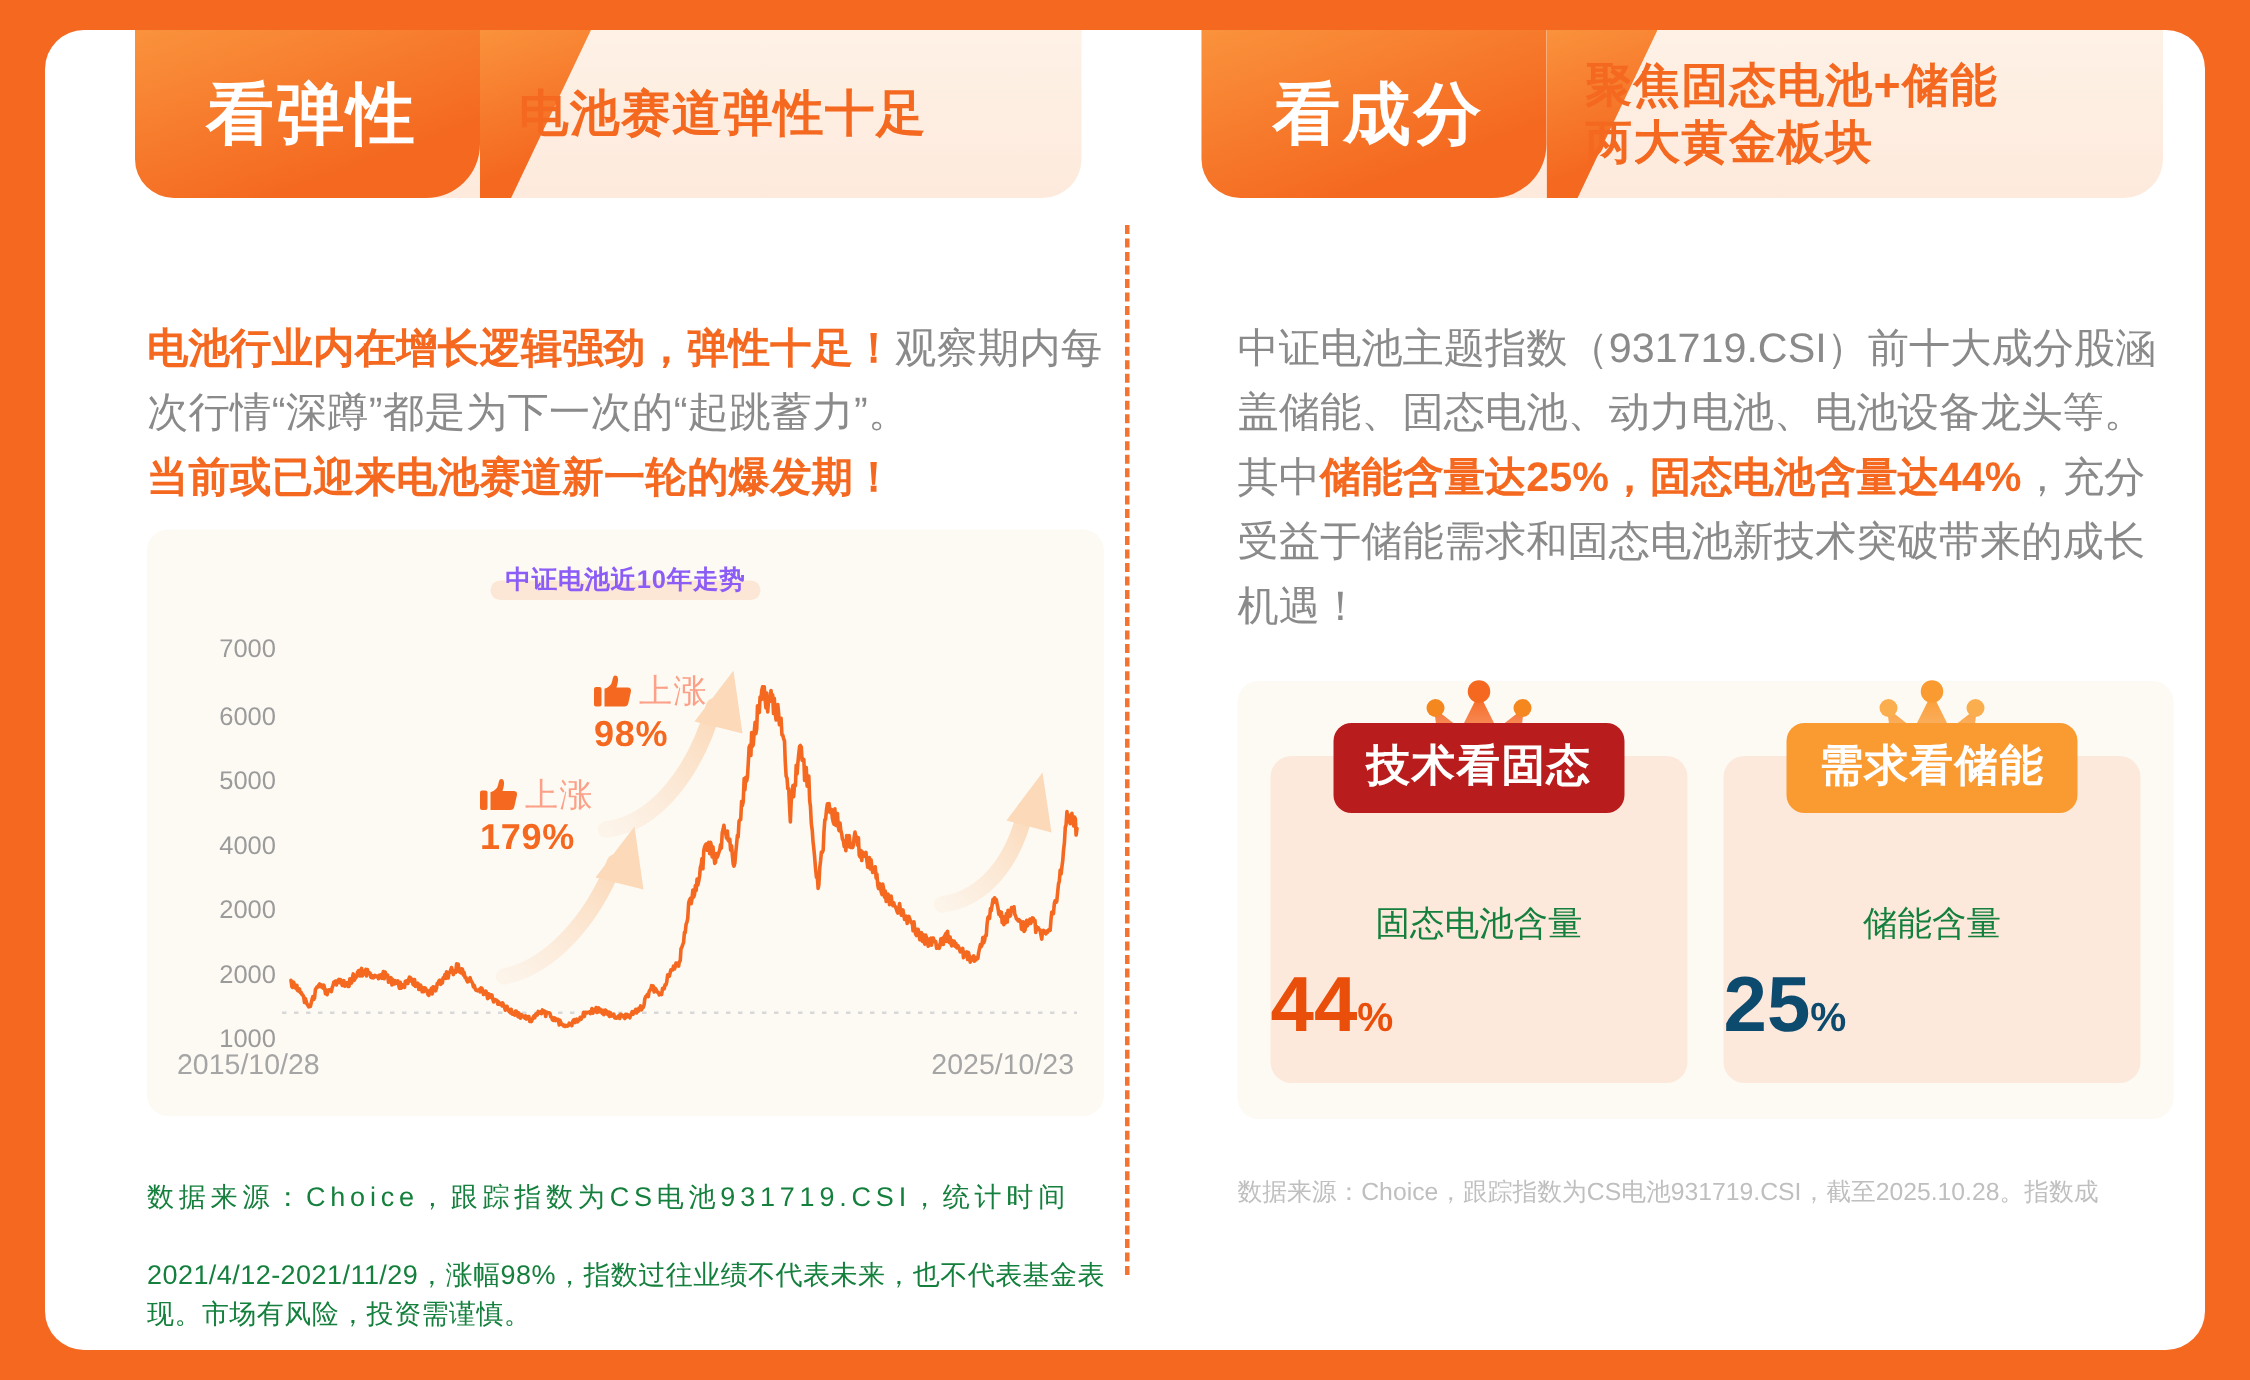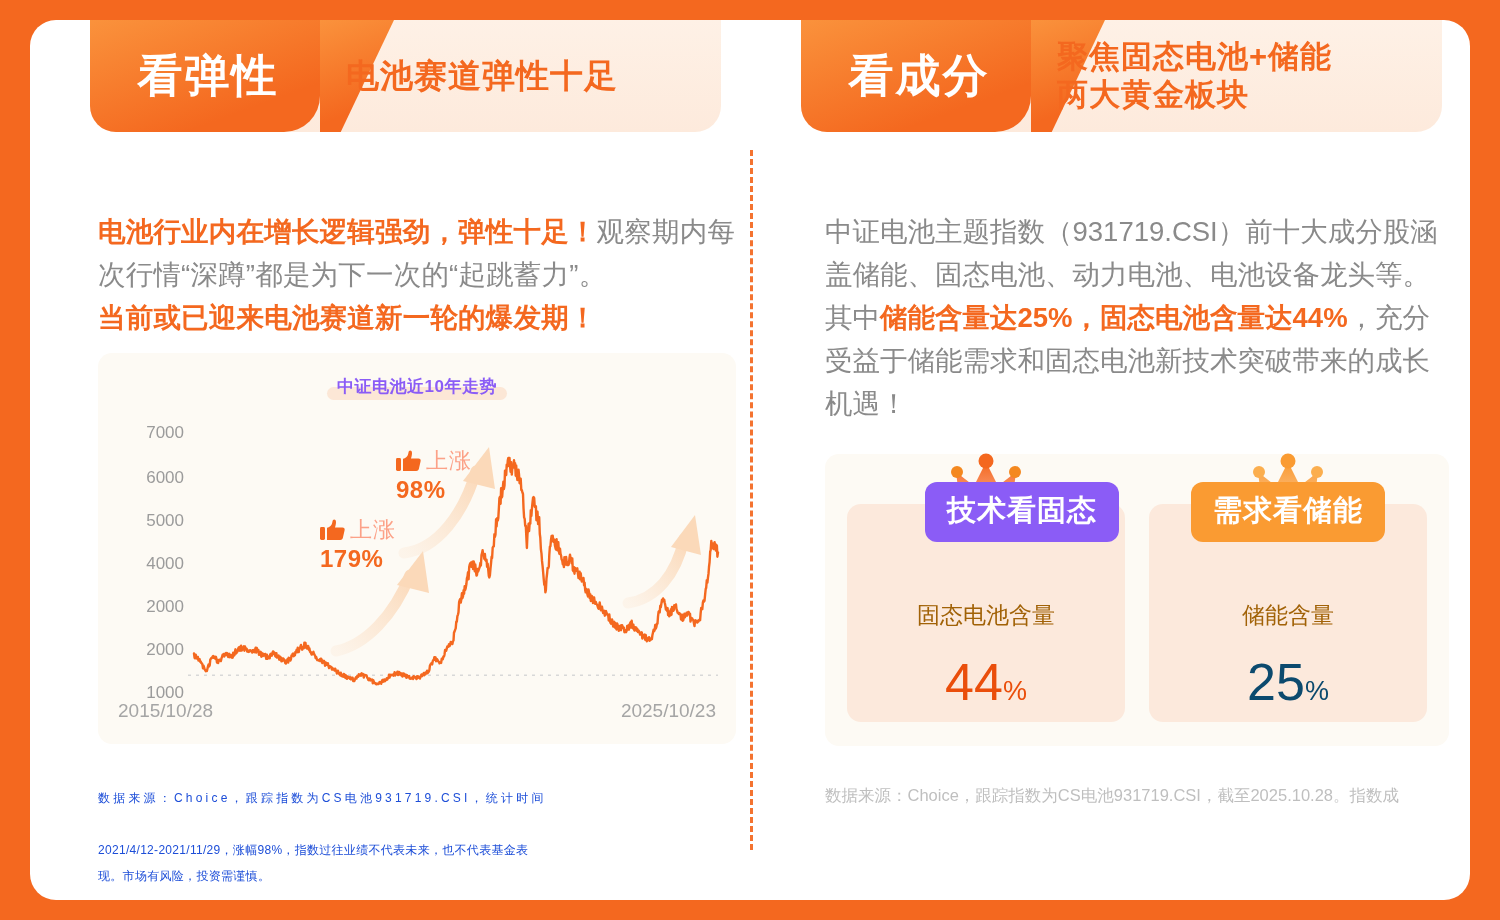--- a/index.html
+++ b/index.html
@@ -177,23 +177,23 @@
     margin-top: 0;
     letter-spacing: .5px;
   }
   .thumb-icon { display:block; }
 
   
   .footnote-left {
     position: absolute;
     left: 68px; top: 765px;
     width: 646px;
-    font-size: 12px;
+    font-size: 18px;
     line-height: 26px;
-    color: #1d4ed8;
+    color: #15803d;
     letter-spacing: .3px;
   }
   .footnote-left .sp { letter-spacing: 3.2px; }
 
   
   .intro-right {
     position: absolute;
     left: 74px; top: 190px;
     width: 620px;
     font-size: 27.5px;
@@ -226,41 +226,40 @@
     transform: translateX(-50%);
     top: -22px;
     padding: 9px 22px 11px;
     border-radius: 12px;
     color: #fff;
     font-size: 29px;
     font-weight: bold;
     letter-spacing: 1px;
     white-space: nowrap;
   }
-  .pill-dark  { background: #8b5cf6; margin-left: 36px; }
+  .pill-dark  { background: #b91c1c; }
   .pill-light { background: #FA9B32; }
 
   .crown {
     position: absolute;
     left: 50%;
     transform: translateX(-50%);
     top: -52px;
   }
   .stat-label {
     position: absolute;
     left: 0; right: 0; top: 96px;
     text-align: center;
     font-size: 23px;
-    color: #a16207;
+    color: #15803d;
   }
   .stat-value {
     position: absolute;
-    left: 0; right: 0; top: 152px;
-    text-align: center;
-    font-weight: normal;
+    left: 0; right: 0; top: 140px;
+    font-weight: bold;
     line-height: 1;
   }
   .stat-value .num { font-size: 52px; }
   .stat-value .pct { font-size: 27px; }
   .val-dark  { color: #EA4E0B; }
   .val-light { color: #0c4a6e; }
 
   
   .footnote-right {
     position: absolute;

